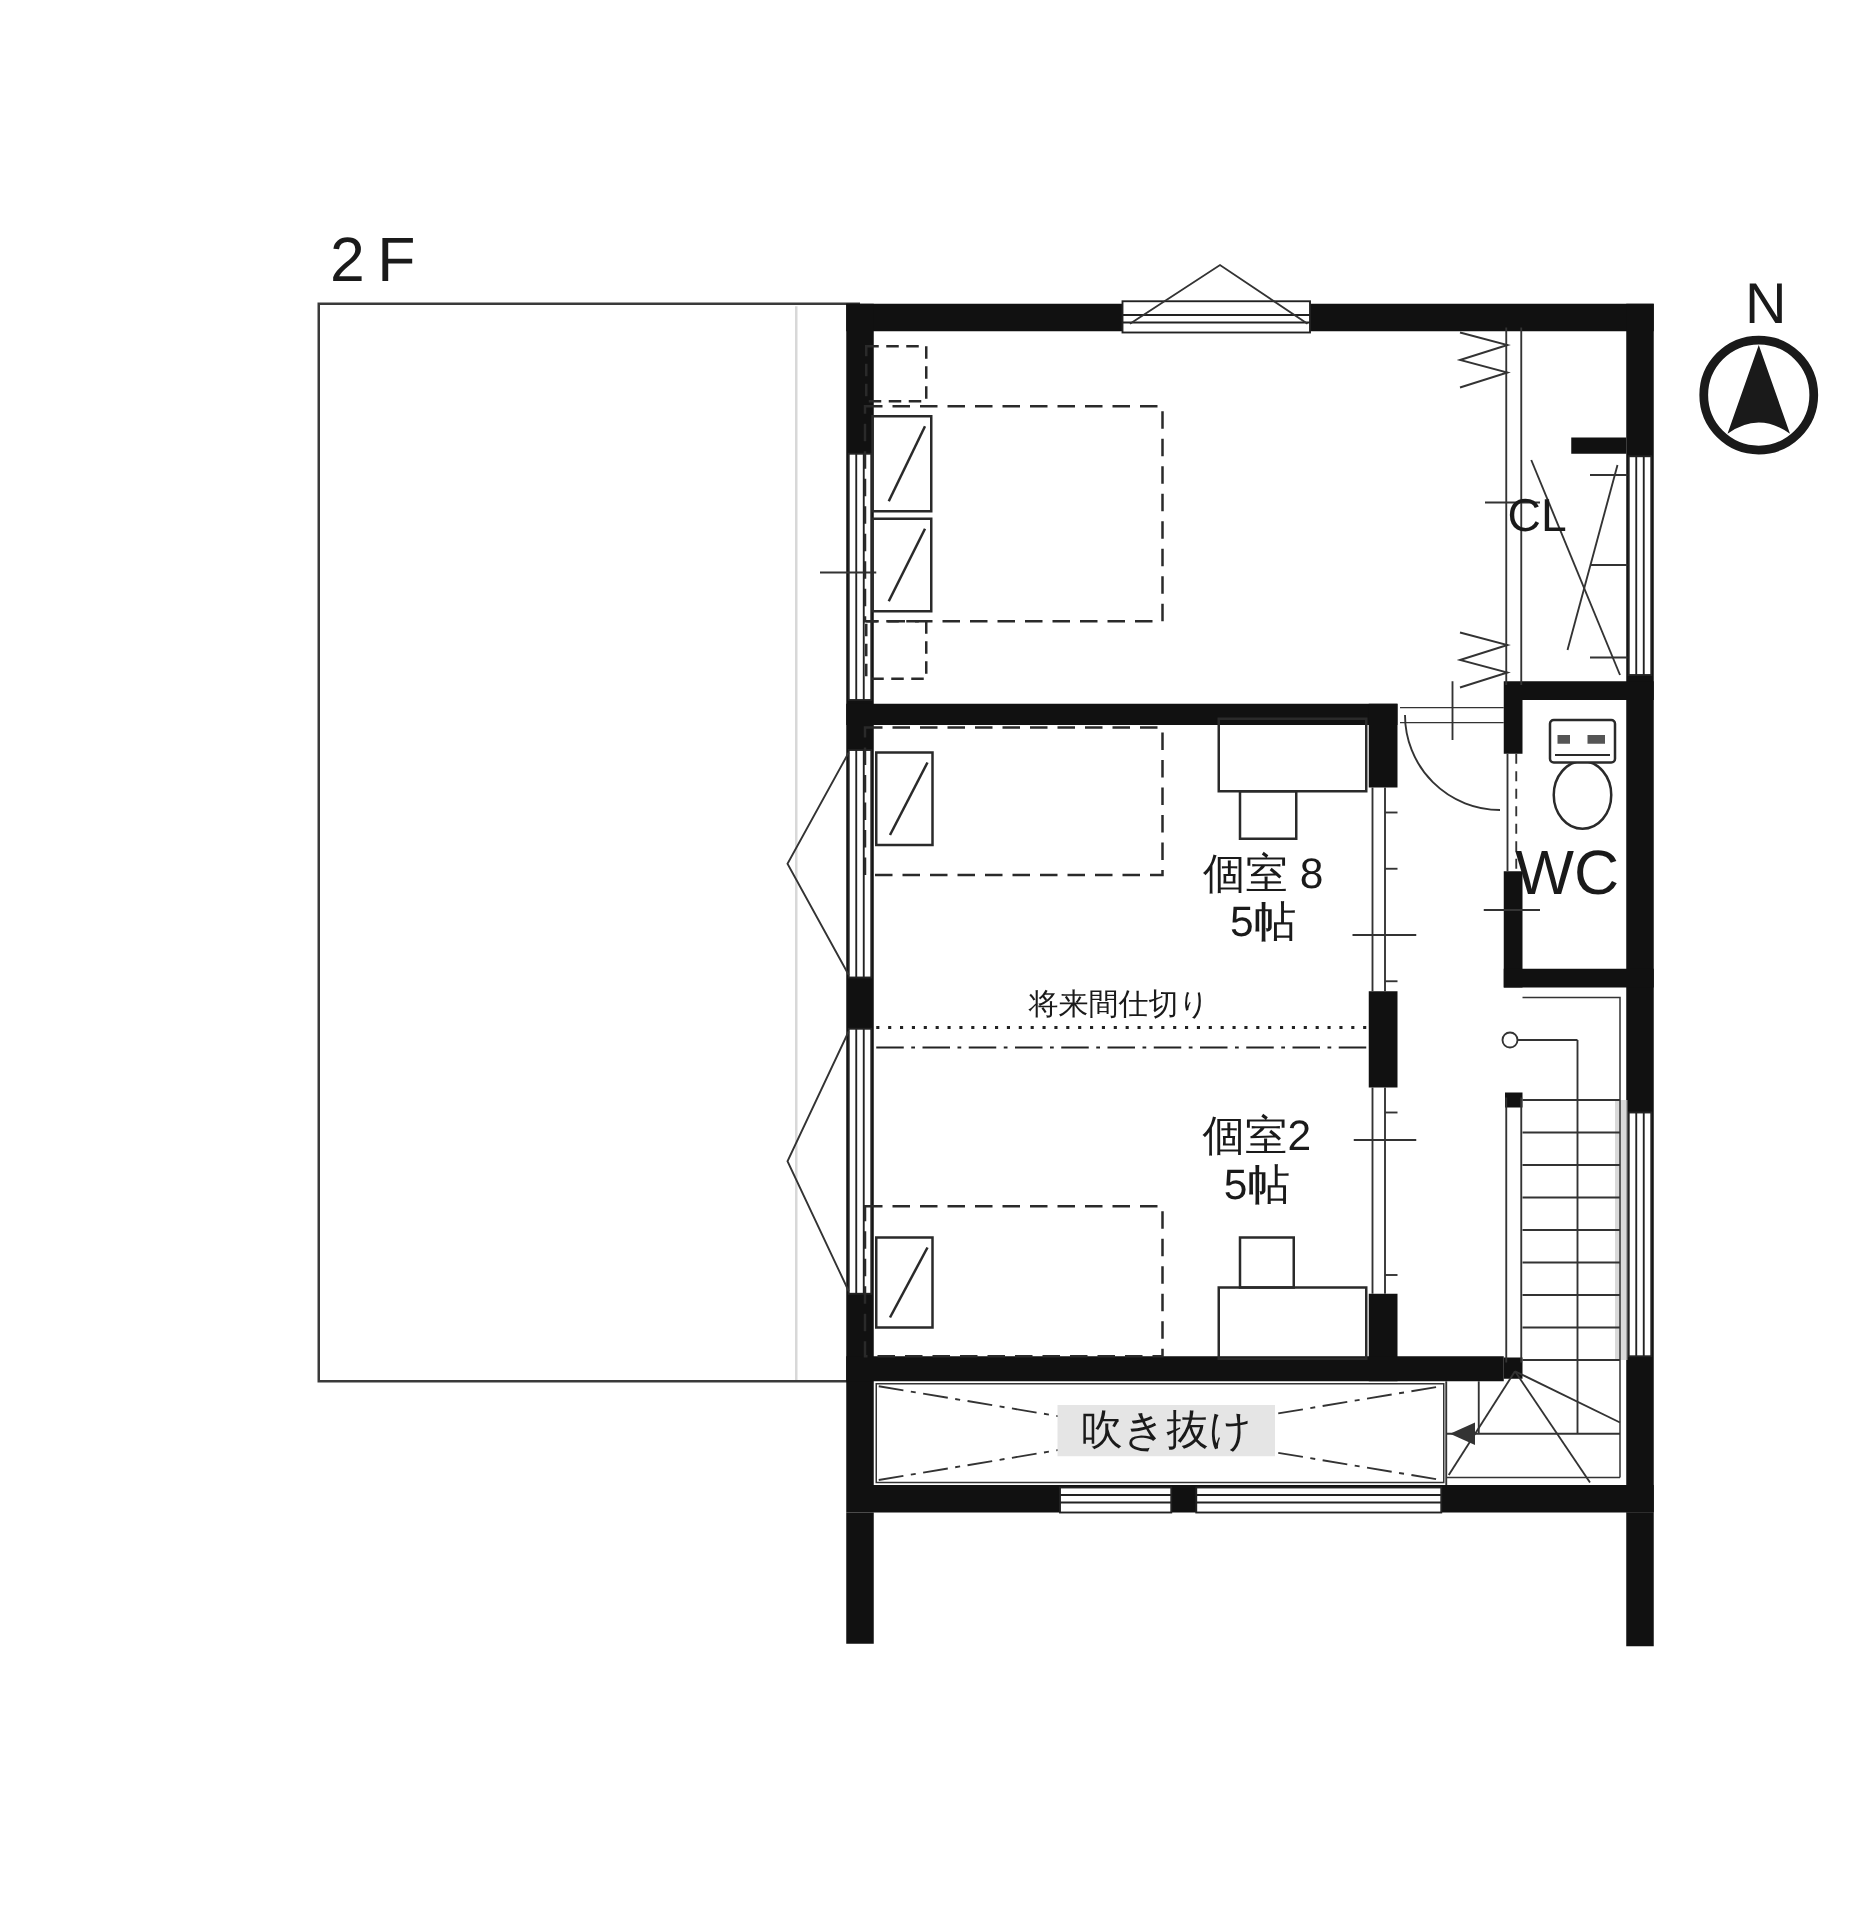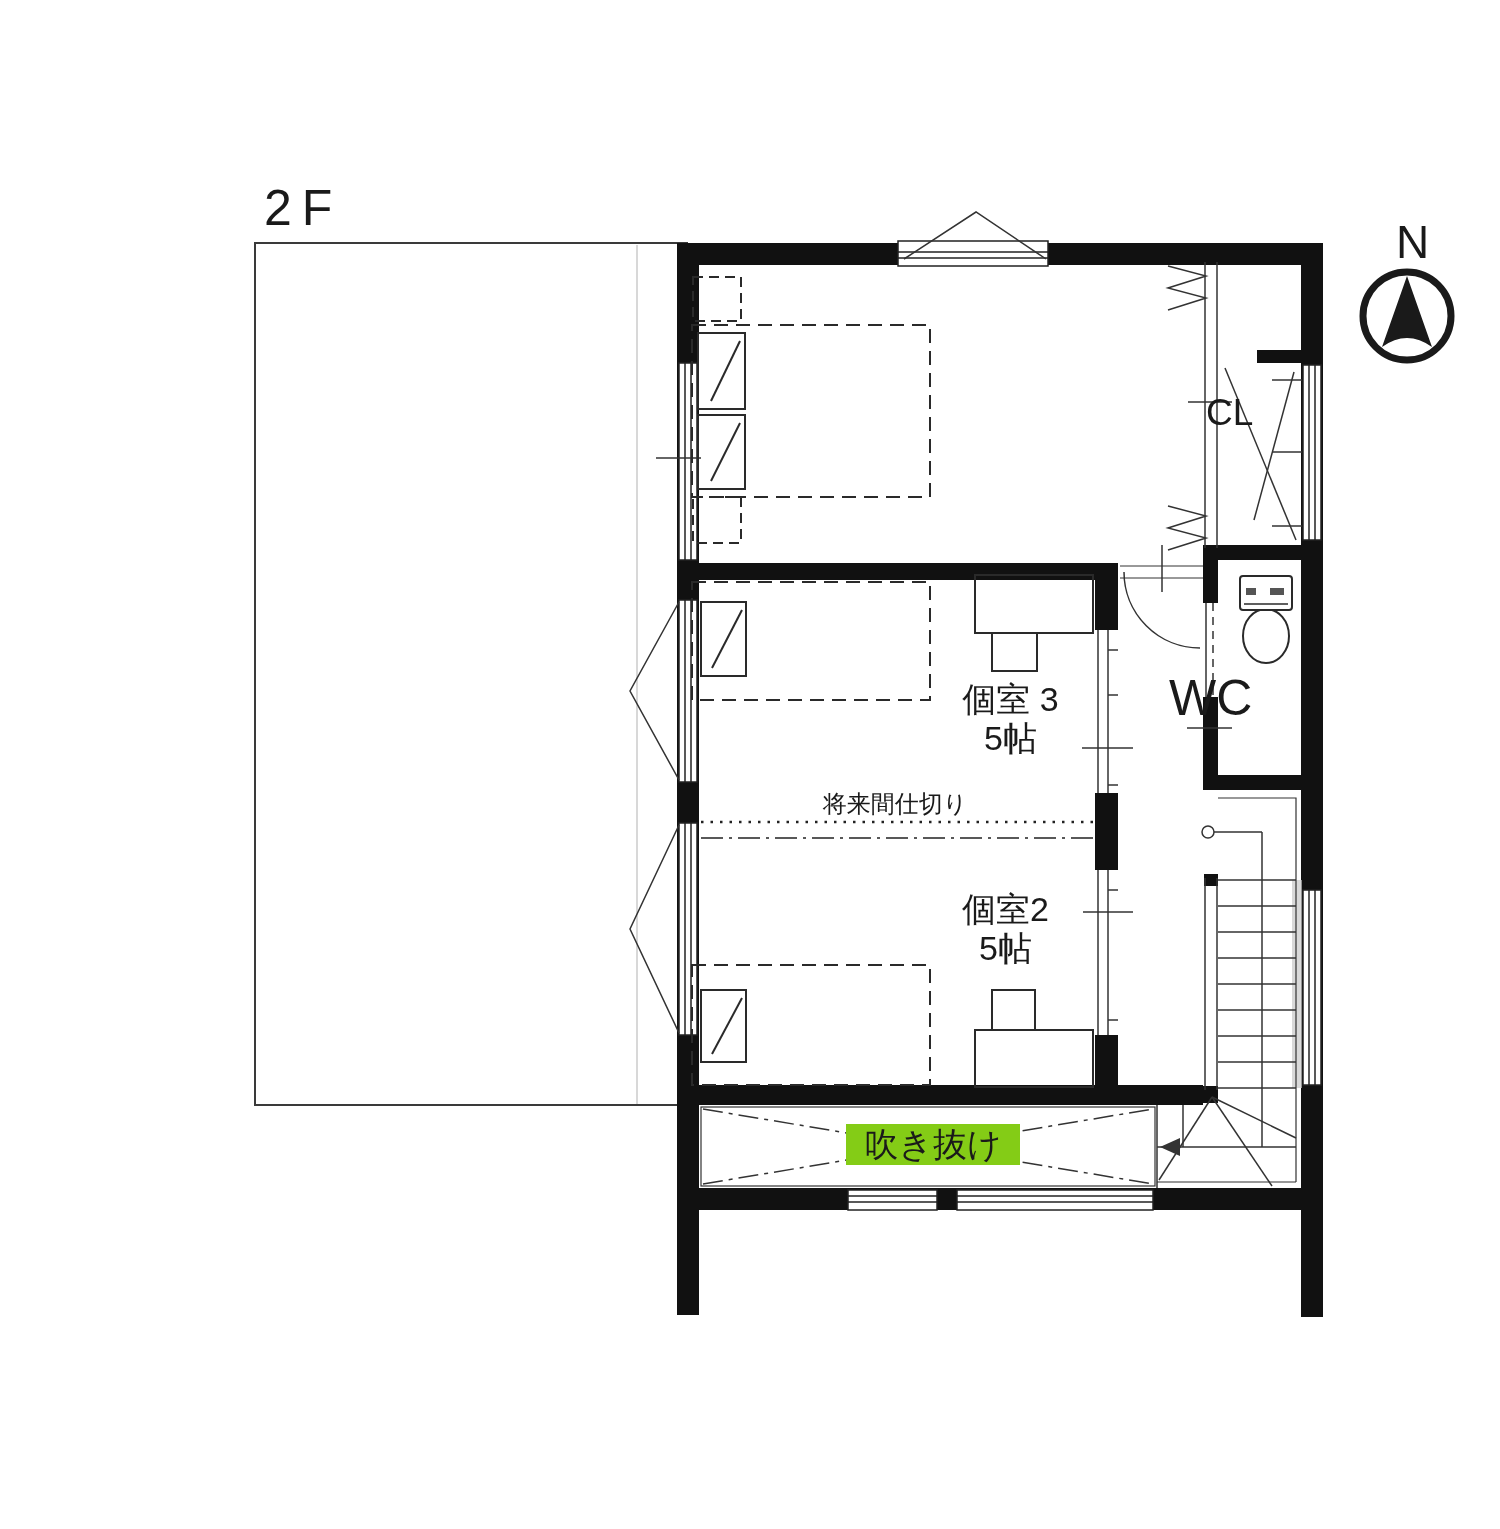--- a/index.html
+++ b/index.html
@@ -19,22 +19,22 @@
     line-height:1.15;
     user-select:none;
   }
   .floor-label{font-size:50px;letter-spacing:10px;}
   .room-label{text-align:center;}
   .room-label .room-name,.room-label .room-size{display:block;}
   .mbr{left:898px;top:372px;width:160px;font-size:38px;}
   .r1{left:893px;top:680px;width:155px;font-size:34px;}
   .r2{left:888px;top:890px;width:155px;font-size:34px;}
   .cl-label{left:1166px;top:392px;font-size:37px;}
-  .wc-label{left:1129px;top:670px;font-size:50px;text-align:center;}
-  .void-label{left:806px;top:1124px;width:170px;font-size:34px;text-align:center;background:#84cc16;padding:1px 2px;}
+  .wc-label{left:1172px;top:670px;font-size:50px;text-align:center;}
+  .void-label{left:806px;top:1124px;width:170px;font-size:34px;text-align:center;background:#e5e5e5;padding:1px 2px;}
   .partition-label{left:752px;top:790px;width:206px;font-size:24px;text-align:center;}
   .north-label{left:1356px;top:216px;font-size:46px;}
 </style>
 </head>
 <body>
 
 <div id="canvas">
 
 <svg id="plan-svg" width="1500" height="1529" viewBox="0 0 1500 1529">
 
@@ -244,21 +244,21 @@
 </svg>
 
   <div class="label floor-label" style="left:224px;top:180px;">2F</div>
 
 
   <div class="label cl-label">CL</div>
 
   <div class="label wc-label">WC</div>
 
   <div class="label room-label r1">
-    <span class="room-name">個室 3</span>
+    <span class="room-name">個室 8</span>
     <span class="room-size">5帖</span>
   </div>
 
   <div class="label room-label r2">
     <span class="room-name">個室2</span>
     <span class="room-size">5帖</span>
   </div>
 
   <div class="label partition-label">将来間仕切り</div>
 

